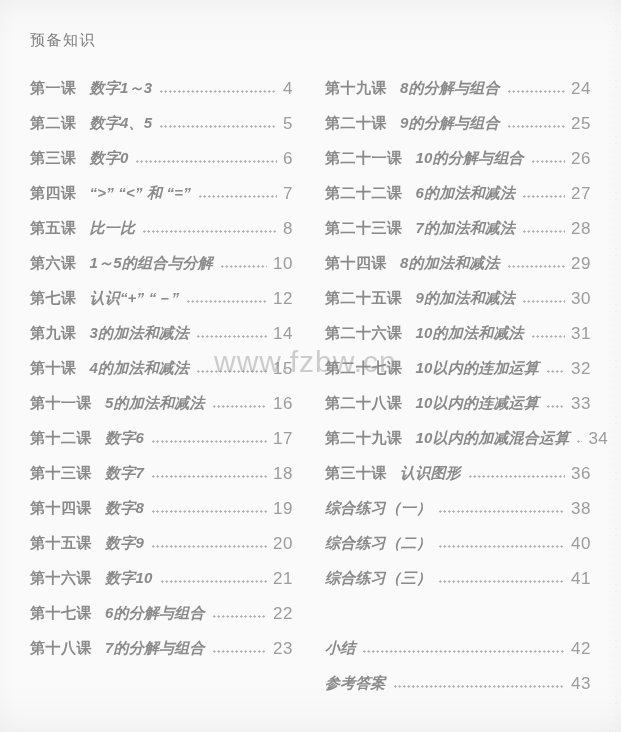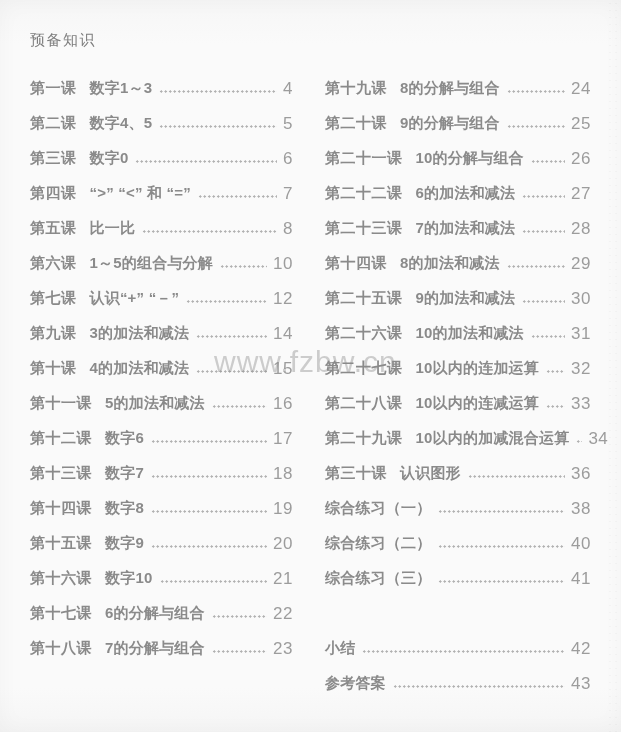--- a/index.html
+++ b/index.html
@@ -28,21 +28,21 @@
   .toc-col.left  { left:30px;  width:263px; }
   .toc-col.right { left:325px; width:266px; }
   .toc-row { height:35px; display:flex; align-items:center; }
   .toc-row.gap-before { margin-top:35px;text-align:center; }
   .lesson-label {
     font-size:15px; font-weight:bold; color:#8a8a8a;
     margin-right:13px; white-space:nowrap; letter-spacing:.5px; flex:0 0 auto;
   }
   .lesson-title {
     font-size:15px; font-weight:bold; color:#8a8a8a;
-    white-space:nowrap; letter-spacing:.2px; flex:0 0 auto;
+    white-space:nowrap; letter-spacing:.2px; flex:0 0 auto;font-style:italic;
   }
   .leader {
     flex:1 1 auto; min-width:6px; height:3px;
     margin:6px 6px 0 7px;
     background-image: radial-gradient(circle, #b1b1b1 1px, rgba(0,0,0,0) 1.35px);
     background-size:4.5px 3px; background-repeat:repeat-x; background-position:left center;
   }
   .page-num {
     font-size:17px; color:#9c9c9c; white-space:nowrap; flex:0 0 auto;
     font-weight:400; letter-spacing:.5px;

